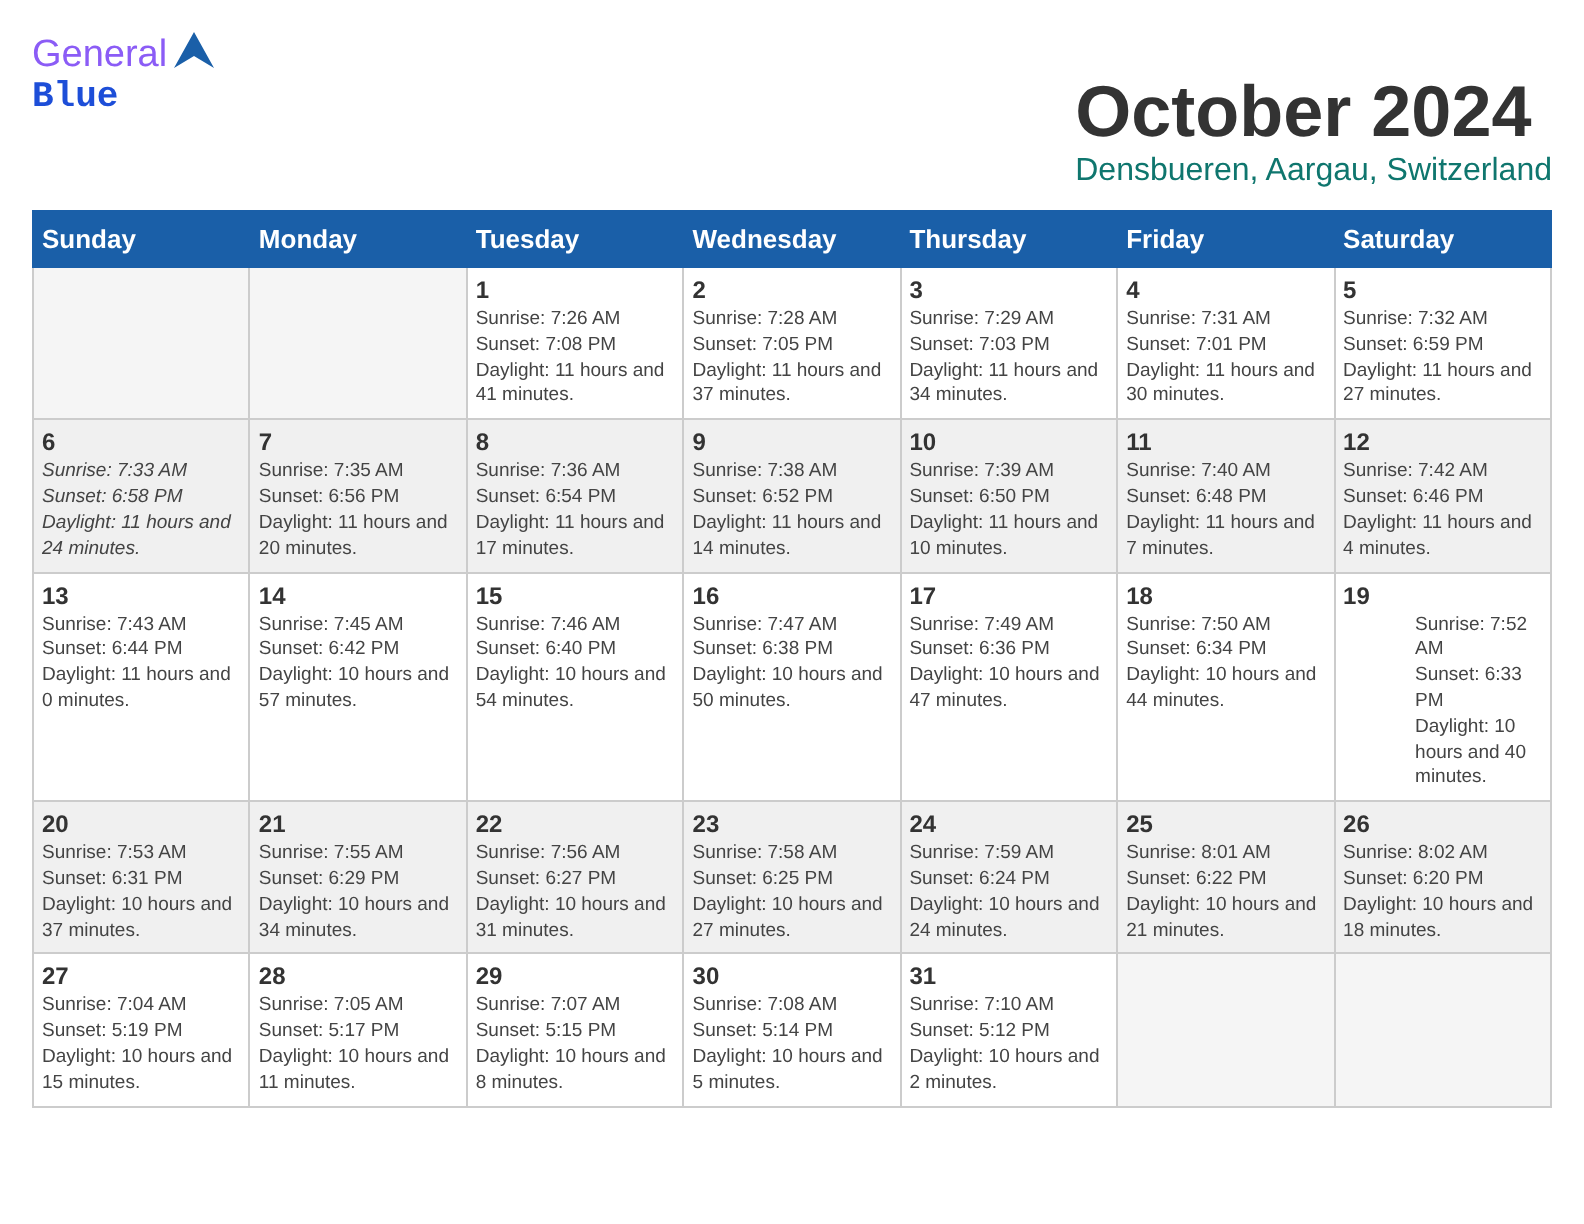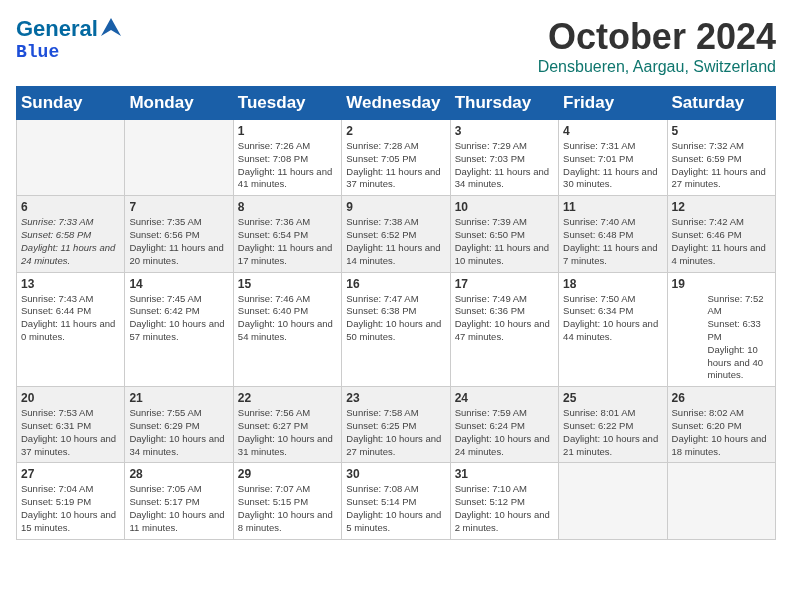--- a/index.html
+++ b/index.html
@@ -19,42 +19,42 @@
     .logo {
       display: flex;
       flex-direction: column;
       align-items: flex-start;
     }
     .logo-line {
       display: flex;
       align-items: center;
     }
     .title-section {
-      text-align: right;
+      margin-top: 19px;
     }
     .month-title {
       font-size: 36px;
       font-weight: bold;
       color: #333;
     }
     .location {
       font-size: 16px;
       color: #0f766e;
     }
     .calendar {
       width: 100%;
       border-collapse: collapse;
       font-size: 10px;
     }
     .calendar th {
       background-color: #1a5fa8;
       color: #fff;
       padding: 6px 4px;
       text-align: left;
-      font-size: 17px;
+      font-size: 13px;
       font-weight: bold;
       border: 1px solid #1a5fa8;
     }
     .calendar td {
       border: 1px solid #ccc;
       vertical-align: top;
       padding: 4px;
       width: 108px;
       min-height: 70px;
       background: #fff;
@@ -83,21 +83,21 @@
     .calendar tbody tr:nth-child(even) td {
       background: #f0f0f0;
     }
   </style>
 </head>
 <body>
 
 <div class="header">
   <div class="logo">
     <div class="logo-line">
-      <span style="font-size:22px;font-weight:bold;color:#0369a1;">General</span>
+      <span style="font-size:19px;font-weight:normal;color:#8b5cf6;">General</span>
       <span style="display:inline-block;margin-left:3px;">
         <svg width="20" height="18" viewBox="0 0 20 18">
           <polygon points="10,0 20,18 10,12 0,18" fill="#1a5fa8"></polygon>
         </svg>
       </span>
     </div>
     <div>
       <span style="font-size:18px;font-weight:bold;color:#1d4ed8;font-family:Liberation Mono, monospace;">Blue</span>
     </div>
   </div>

